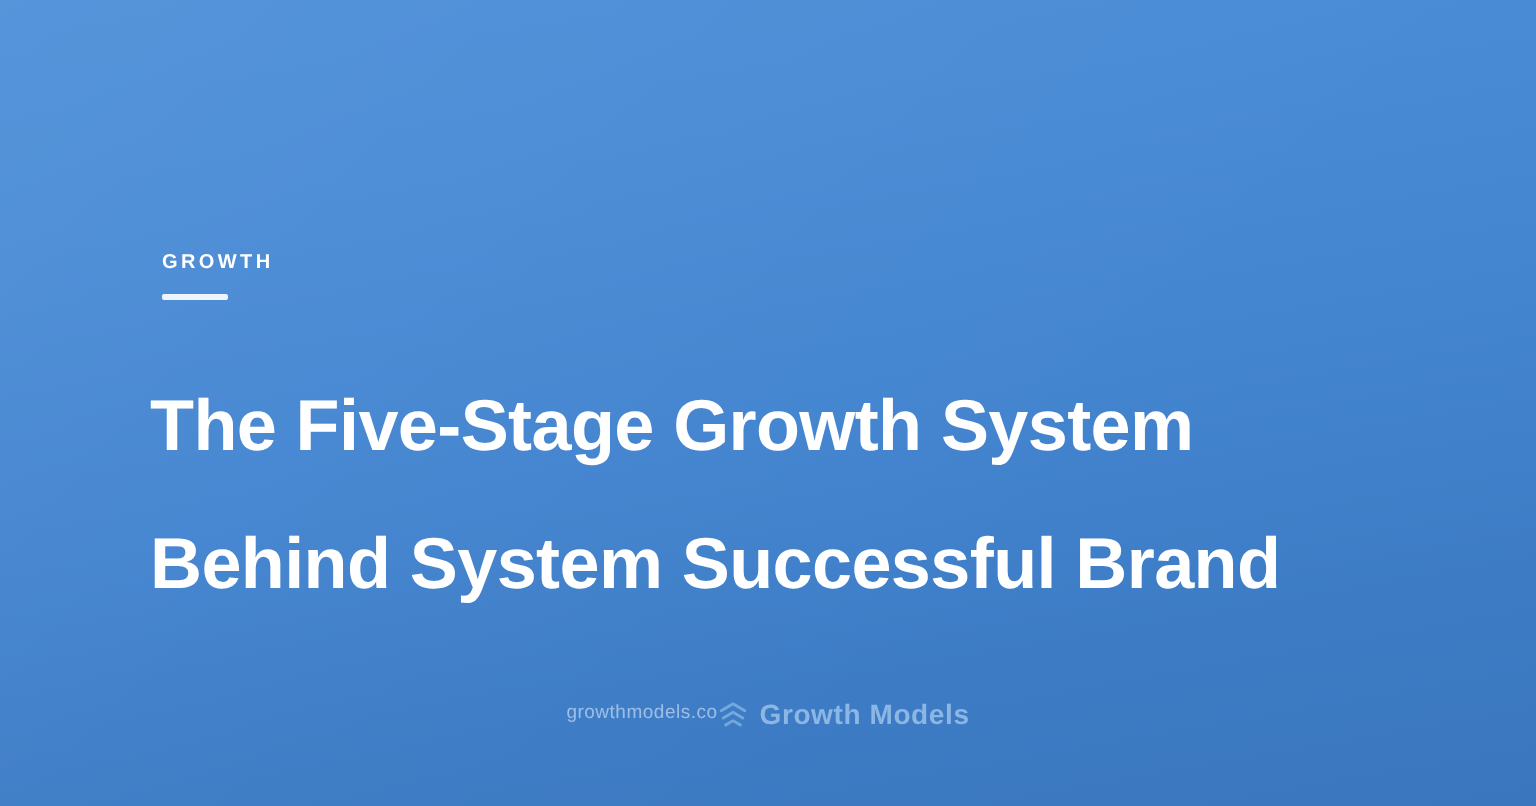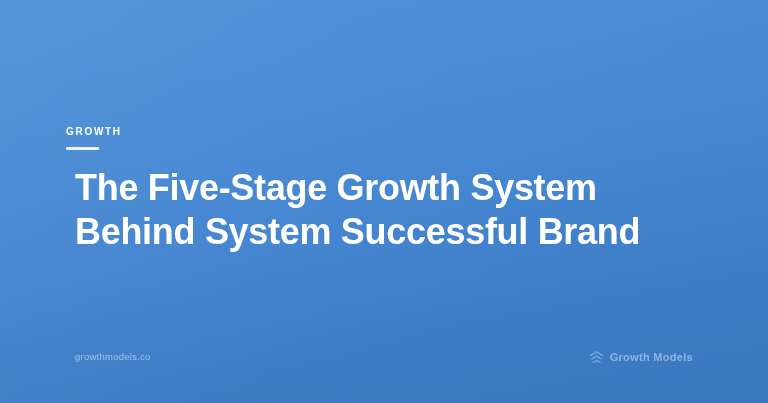--- a/index.html
+++ b/index.html
@@ -38,21 +38,21 @@
     height: 100%;
     box-sizing: border-box;
     padding: 0 75px;
     display: flex;
     flex-direction: column;
   }
 
   
   .eyebrow-block {
     position: absolute;
-    left: 66px;
+    left: 81px;
     top: 126px;
     text-align: right;
   }
 
   .eyebrow-label {
     display: block;
     font-size: 10px;
     font-weight: bold;
     letter-spacing: 1.7px;
     color: #ffffff;
@@ -79,32 +79,33 @@
     font-size: 36px;
     font-weight: bold;
     line-height: 44px;
     letter-spacing: -0.3px;
     color: #ffffff;
   }
 
   .headline .line {
     display: block;
     white-space: nowrap;
+    margin-top: 25px;
   }
 
   
   .footer {
     position: absolute;
     left: 75px;
     right: 75px;
     bottom: 38px;
     height: 16px;
     display: flex;
     align-items: center;
-    justify-content: space-between;
+    justify-content: center;
   }
 
   .footer-url {
     font-size: 9.5px;
     letter-spacing: 0.25px;
     color: rgba(214, 231, 248, 0.62);
     line-height: 12px;
   }
 
   .brand-mark {
@@ -121,21 +122,21 @@
     flex: 0 0 auto;
   }
 
   .brand-icon svg {
     display: block;
     width: 15px;
     height: 13px;
   }
 
   .brand-name {
-    font-size: 11px;
+    font-size: 14px;
     font-weight: bold;
     letter-spacing: 0.3px;
     color: rgba(168, 203, 238, 0.78);
     line-height: 11px;
     white-space: nowrap;
   }
 </style>
 </head>
 <body>
 

